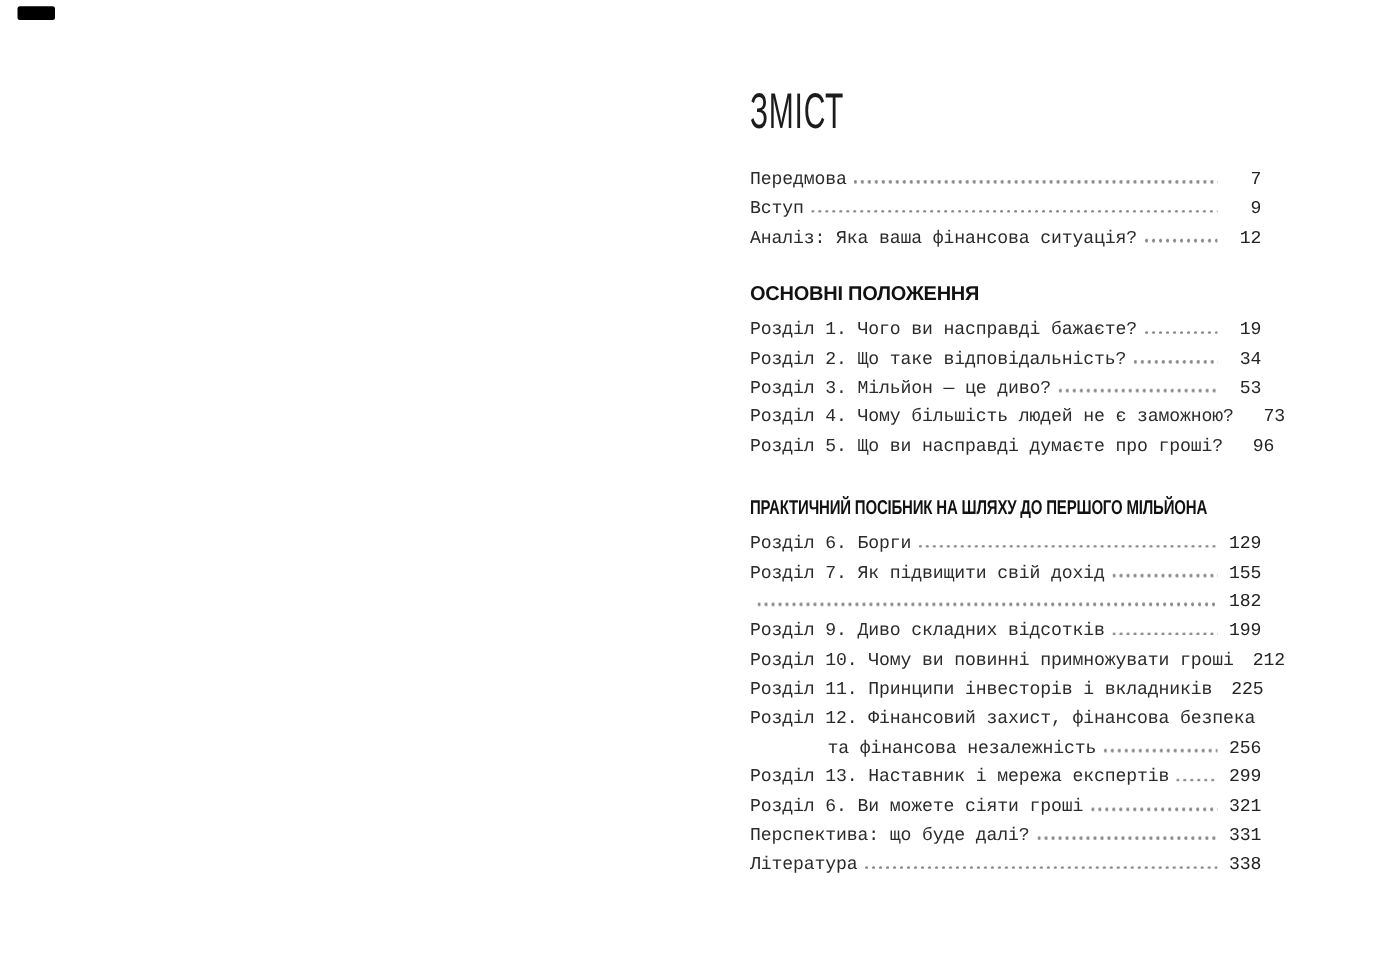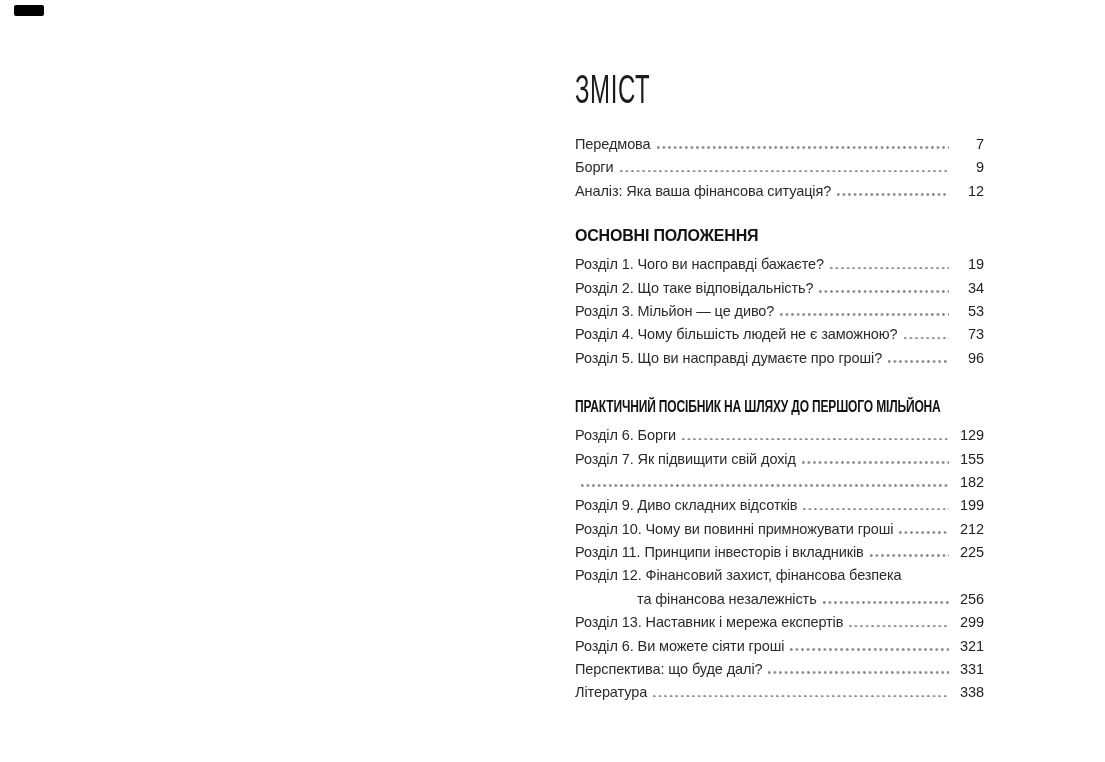--- a/index.html
+++ b/index.html
@@ -1,28 +1,28 @@
 <!DOCTYPE html>
 <html><head>
 <meta charset="utf-8">
 <style>
   html,body{margin:0;padding:0;background:#ffffff;}
   .canvas{position:relative;width:1105px;height:762px;background:#ffffff;overflow:hidden;
           font-family:"Liberation Sans", sans-serif;}
   .corner-mark{position:absolute;left:14px;top:5px;width:30px;height:11px;
                background:#000;border-radius:2px;}
-  .toc{position:absolute;left:575px;top:70px;width:409px;color:#2b2b2b;}
+  .toc{position:absolute;left:600px;top:70px;width:409px;color:#2b2b2b;}
   .toc h1{margin:0 0 28px 0;font-size:40px;line-height:38px;font-weight:400;
           letter-spacing:1px;color:#1c1c1c;transform:scaleX(0.60);transform-origin:0 50%;
           white-space:nowrap;}
   .toc h2{margin:18px 0 8px 0;font-size:16px;line-height:24px;font-weight:700;
           letter-spacing:-0.2px;color:#121212;white-space:nowrap;}
   .toc h2.condensed{margin-top:22px;transform:scaleX(0.75);transform-origin:0 50%;}
   .row{display:flex;align-items:baseline;height:23.4px;font-size:14.5px;
-       letter-spacing:-0.1px;}
+       letter-spacing:-0.1px;font-family:Liberation Mono, monospace;}
   .t{white-space:nowrap;}
   .cont .t{margin-left:62px;text-align:center;}
   .leader{flex:1;min-width:0;height:2.6px;margin:0 7px 0 6px;align-self:baseline;
           background-image:radial-gradient(circle at 1.3px 1.3px,#8b8b8b 1.05px,rgba(0,0,0,0) 1.45px);
           background-size:5.6px 2.6px;background-repeat:repeat-x;background-position:left bottom;}
   .num{min-width:28px;text-align:right;color:#232323;}
 </style>
 </head>
 <body>
 
@@ -31,21 +31,21 @@
 
   <main class="toc">
     <h1>ЗМІСТ</h1>
 
     <div class="row">
       <span class="t">Передмова</span>
       <span class="leader"></span>
       <span class="num">7</span>
     </div>
     <div class="row">
-      <span class="t">Борги</span>
+      <span class="t">Вступ</span>
       <span class="leader"></span>
       <span class="num">9</span>
     </div>
     <div class="row">
       <span class="t">Аналіз: Яка ваша фінансова ситуація?</span>
       <span class="leader"></span>
       <span class="num">12</span>
     </div>
 
     <h2>ОСНОВНІ ПОЛОЖЕННЯ</h2>

